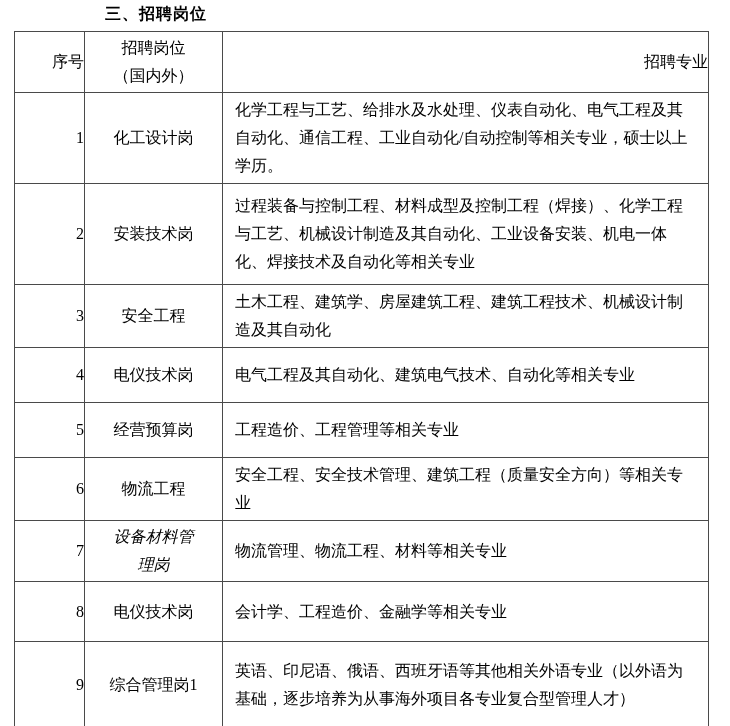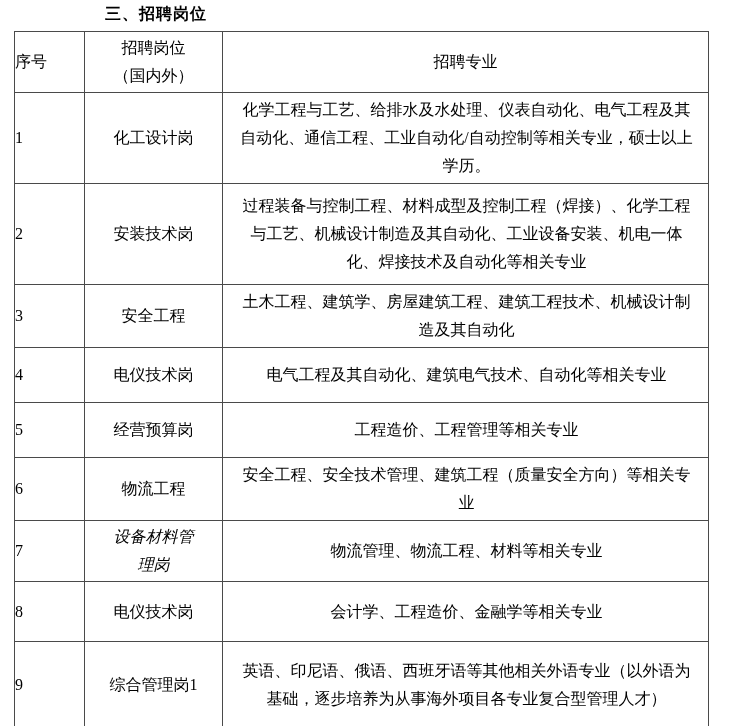--- a/index.html
+++ b/index.html
@@ -39,24 +39,24 @@
     font-size: 16px;
     font-weight: normal;
     vertical-align: middle;
     line-height: 28px;
     overflow: hidden;
   }
   col.c-no  { width: 70px; }
   col.c-pos { width: 138px; }
   col.c-maj { width: 486px; }
 
-  .cell-no   { text-align: left; }
+  .cell-no   { text-align: right; }
   .cell-pos  { text-align: center; padding: 2px 4px; }
-  .cell-maj  { text-align: center; padding: 3px 10px 3px 12px; }
-  .cell-maj-header { text-align: center; }
+  .cell-maj  { text-align: left; padding: 3px 10px 3px 12px; }
+  .cell-maj-header { text-align: right; }
 
   .pos-wrap {
     display: inline-block;
     max-width: 84px;
     text-align: center;
     vertical-align: middle;
     font-style: italic;
   }
 
   tr.h-hd { height: 54px; }

